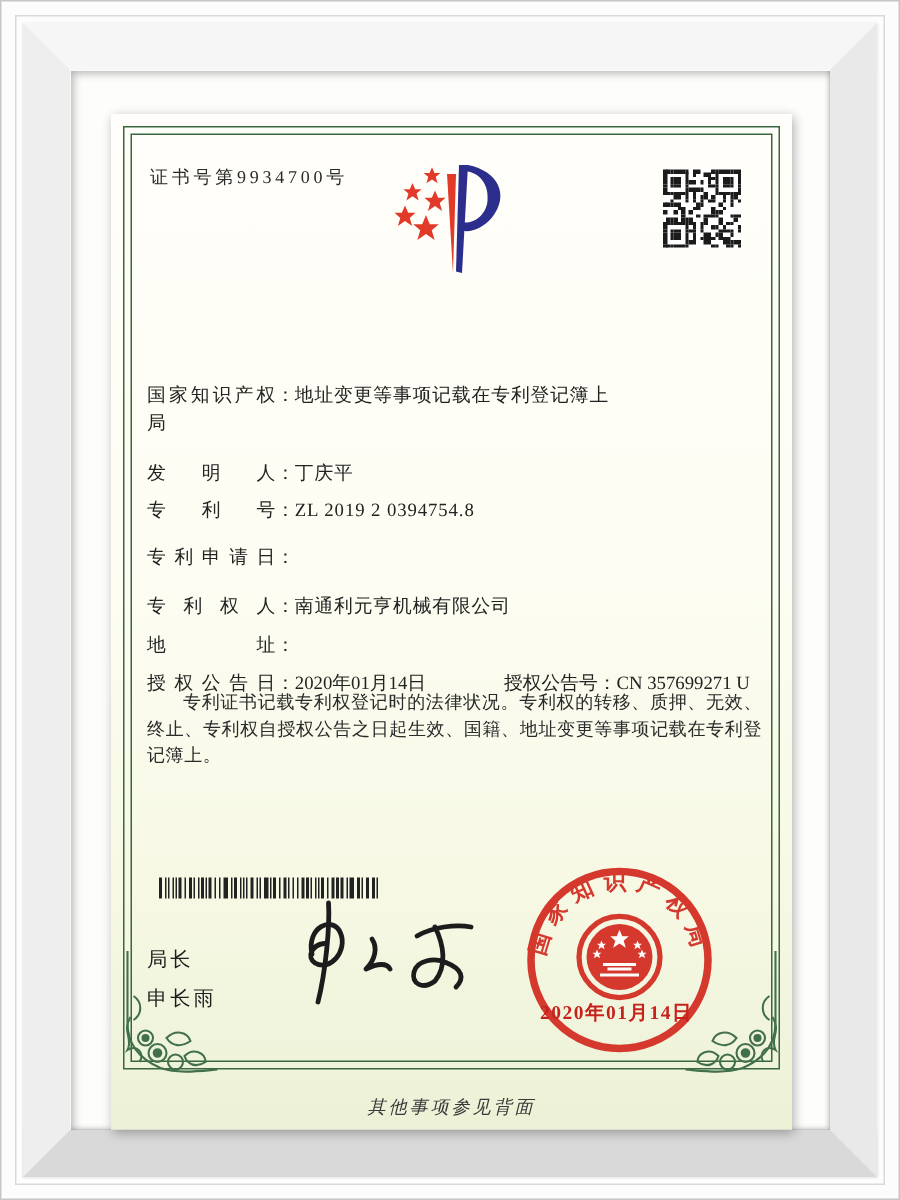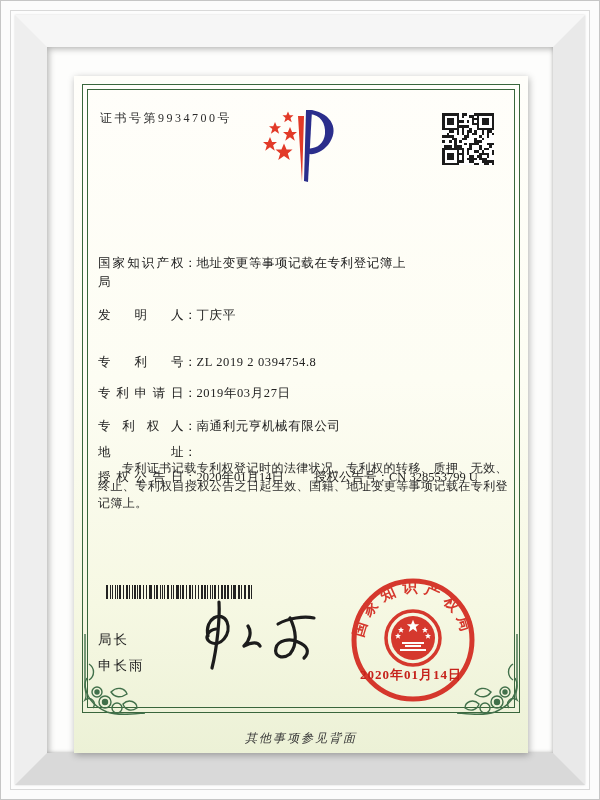--- a/index.html
+++ b/index.html
@@ -42,21 +42,21 @@
   }
   .fields{left:24px;top:178px;width:410px;font-size:12.5px;color:#222;}
   .frow{display:flex;line-height:19px;}
   .frow .lbl{
     display:inline-block;width:86px;flex:none;
     text-align:justify;text-align-last:justify;letter-spacing:.5px;
   }
   .frow .colon{flex:none;}
   .frow .val{flex:1;letter-spacing:.6px;line-height:18px;}
   .grant-pair{display:flex;}
-  .grant-pair .seg2{margin-left:30px;display:flex;}
+  .grant-pair .seg2{margin-left:52px;display:flex;}
   .paras{left:24px;top:384px;width:410px;font-size:12px;line-height:17.5px;
     color:#2a2a2a;text-align:justify;letter-spacing:.4px;}
   .paras p{margin:0 0 5px 0;text-indent:2em;}
   .barcode{left:32px;top:509px;width:150px;height:14px;}
   .barcode i{position:absolute;top:0;bottom:0;background:#222;}
   .officer{left:24px;top:551px;font-size:13.5px;color:#1e1e1e;letter-spacing:2px;line-height:26px;}
   .sig{left:112px;top:520px;width:150px;height:82px;}
   .seal{left:268px;top:498px;width:142px;height:142px;}
   .seal-date{left:262px;top:590px;width:150px;text-align:center;
     color:#c6231c;font-size:13px;letter-spacing:1px;font-weight:bold;}
@@ -326,52 +326,51 @@
         <i style="left:49.6px;top:49.6px"></i>
       </div>
 
 
     <div class="abs fields">
       <div class="frow" style="margin-bottom:14px">
         <span class="lbl">国家知识产权局</span>
           <span class="colon">：</span>
         <span class="val">地址变更等事项记载在专利登记簿上</span>
       </div>
-      <div class="frow" style="margin-bottom:28px">
+      <div class="frow" style="margin-bottom:6px">
         <span class="lbl">发明人</span>
           <span class="colon">：</span>
         <span class="val">丁庆平</span>
       </div>
       <div class="frow" style="margin-bottom:12px">
         <span class="lbl">专利号</span>
           <span class="colon">：</span>
         <span class="val">ZL 2019 2 0394754.8</span>
       </div>
       <div class="frow" style="margin-bottom:14px">
         <span class="lbl">专利申请日</span>
           <span class="colon">：</span>
-        <span class="val">2019年03月27日</span>
       </div>
       <div class="frow" style="margin-bottom:7px">
         <span class="lbl">专利权人</span>
           <span class="colon">：</span>
         <span class="val">南通利元亨机械有限公司</span>
       </div>
       <div class="frow" style="margin-bottom:6px">
         <span class="lbl">地址</span>
           <span class="colon">：</span>
       </div>
       <div class="frow grant-pair">
         <span class="lbl">授权公告日</span>
           <span class="colon">：</span>
         <span>2020年01月14日</span>
         <span class="seg2">
           <span>授权公告号</span>
             <span>：</span>
-          <span>CN 328553799 U</span>
+          <span>CN 357699271 U</span>
         </span>
       </div>
     </div>
 
     <div class="abs paras">
       <p>专利证书记载专利权登记时的法律状况。专利权的转移、质押、无效、终止、专利权自授权公告之日起生效、国籍、地址变更等事项记载在专利登记簿上。</p>
     </div>
 
     <div class="abs barcode">
         <i style="left:0px;width:2px"></i>

